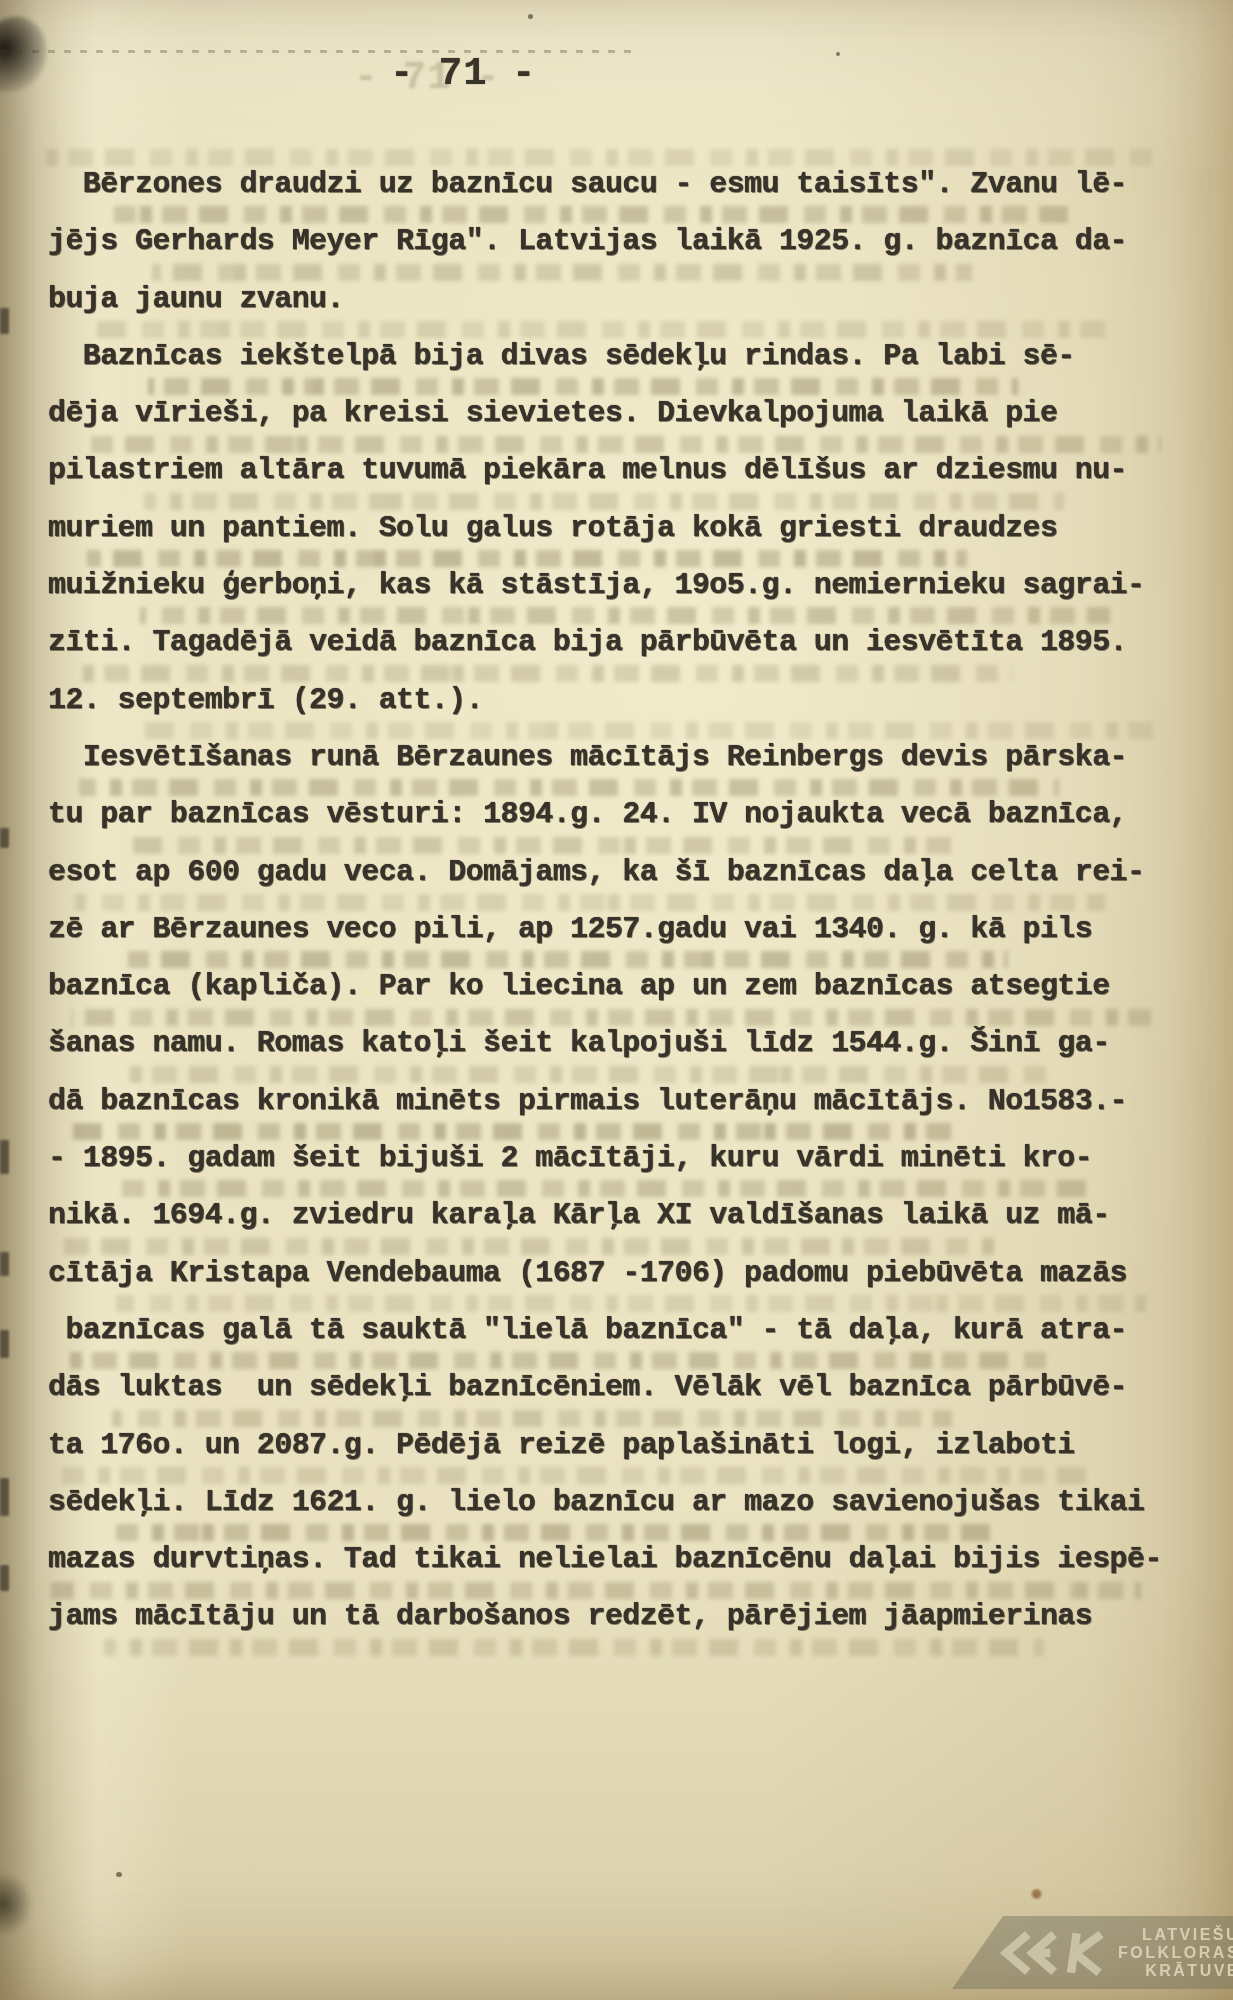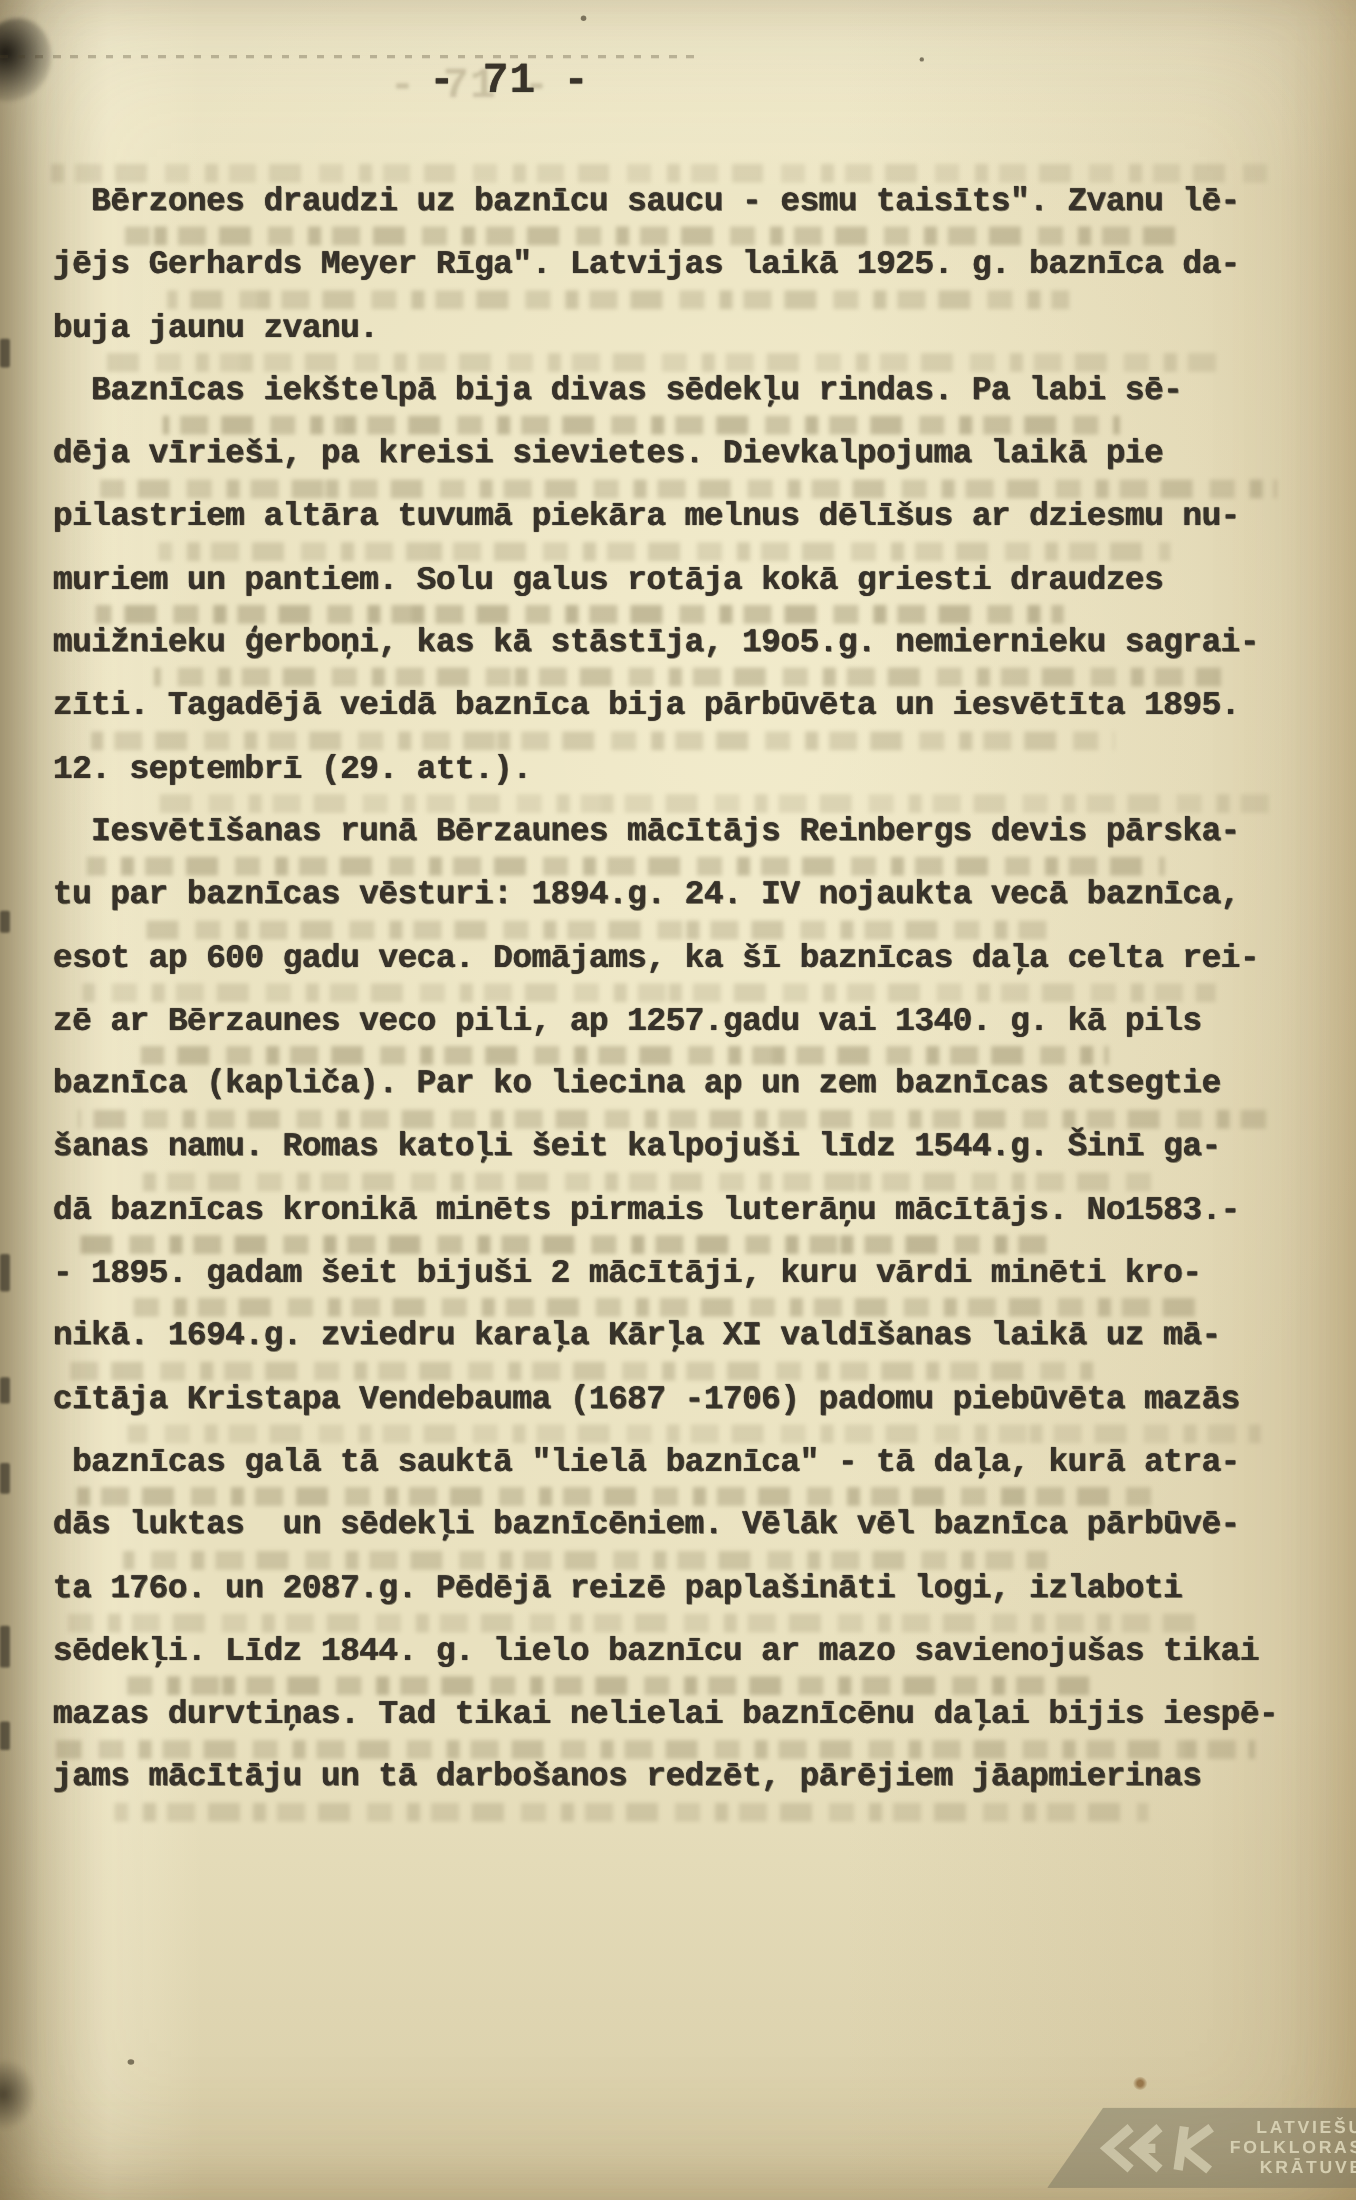--- a/index.html
+++ b/index.html
@@ -118,21 +118,21 @@
       <div class="line">zē ar Bērzaunes veco pili, ap 1257.gadu vai 1340. g. kā pils</div>
       <div class="line">baznīca (kapliča). Par ko liecina ap un zem baznīcas atsegtie</div>
       <div class="line">šanas namu. Romas katoļi šeit kalpojuši līdz 1544.g. Šinī ga-</div>
       <div class="line">dā baznīcas kronikā minēts pirmais luterāņu mācītājs. No1583.-</div>
       <div class="line">- 1895. gadam šeit bijuši 2 mācītāji, kuru vārdi minēti kro-</div>
       <div class="line">nikā. 1694.g. zviedru karaļa Kārļa XI valdīšanas laikā uz mā-</div>
       <div class="line">cītāja Kristapa Vendebauma (1687 -1706) padomu piebūvēta mazās</div>
       <div class="line"> baznīcas galā tā sauktā "lielā baznīca" - tā daļa, kurā atra-</div>
       <div class="line">dās luktas  un sēdekļi baznīcēniem. Vēlāk vēl baznīca pārbūvē-</div>
       <div class="line">ta 176o. un 2087.g. Pēdējā reizē paplašināti logi, izlaboti</div>
-      <div class="line">sēdekļi. Līdz 1844. g. lielo baznīcu ar mazo savienojušas tikai</div>
+      <div class="line">sēdekļi. Līdz 1621. g. lielo baznīcu ar mazo savienojušas tikai</div>
       <div class="line">mazas durvtiņas. Tad tikai nelielai baznīcēnu daļai bijis iespē-</div>
       <div class="line">jams mācītāju un tā darbošanos redzēt, pārējiem jāapmierinas</div>
     </div>
 
   <div class="vignette"></div>
   <div class="blob-tl"></div>
   <div class="corner-bl"></div>
   <div class="crease"></div>
   <div class="tick" style="top:308px;height:26px;"></div>
   <div class="tick" style="top:828px;height:20px;"></div>

